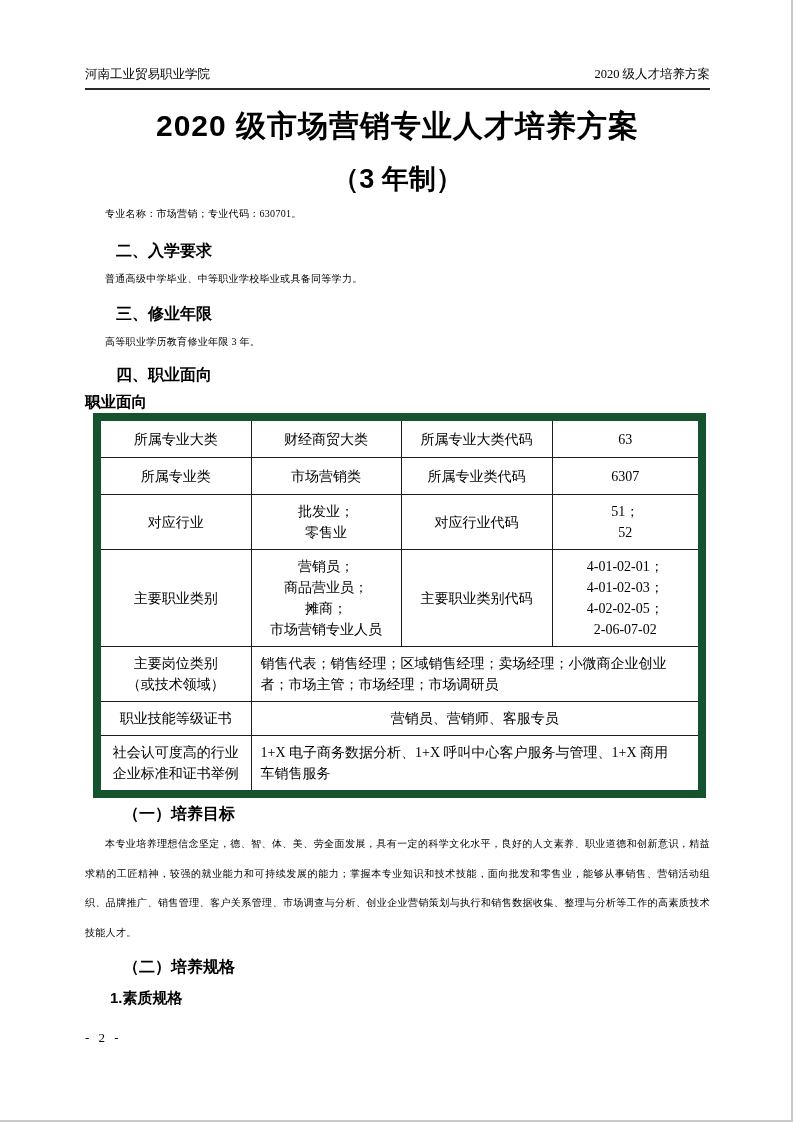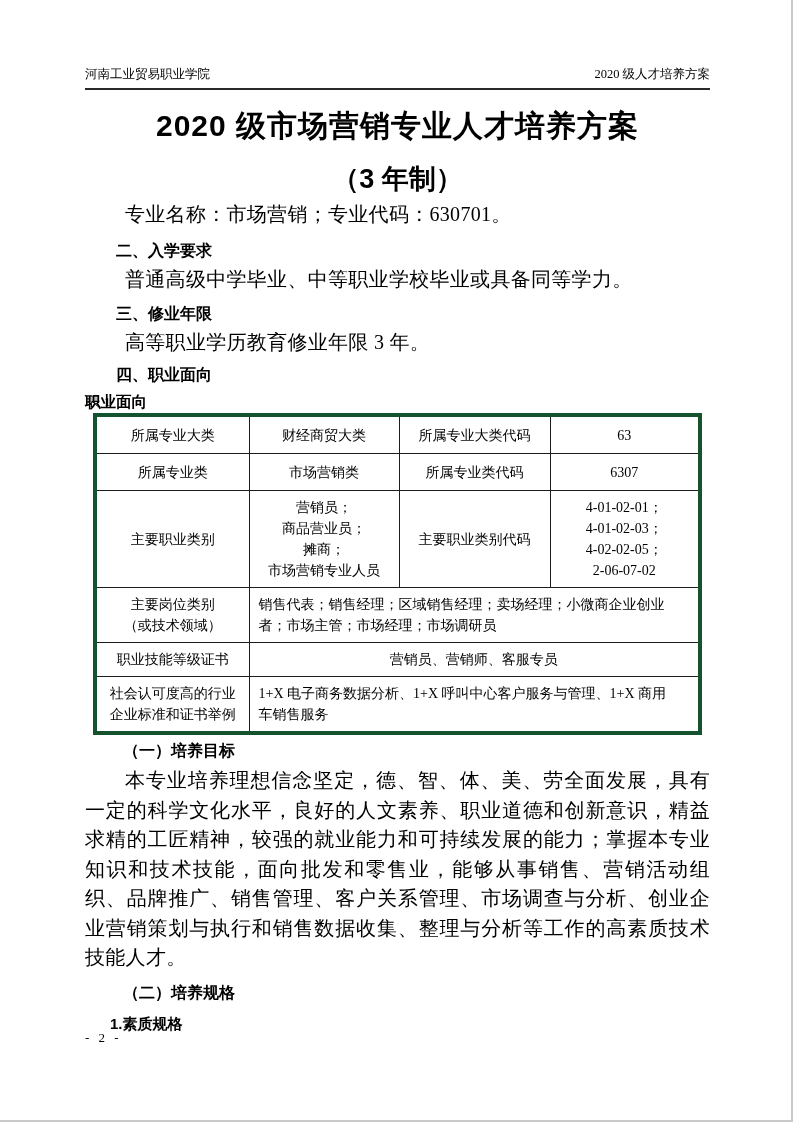--- a/index.html
+++ b/index.html
@@ -52,21 +52,21 @@
     font-family:"Liberation Sans", sans-serif;
     font-weight:bold;
     font-size:15px; line-height:22px;
     text-indent:25px;
   }
   .mt34{margin-top:34px;} .mt12{margin-top:12px;} .mt10{margin-top:10px;}
   .mt8{margin-top:8px;} .mt4{margin-top:4px;}
   
   .body-p {
     margin:3px 0 0 0;
-    font-size:20px; line-height:26px;
+    font-size:10px; line-height:26px;
     text-indent:2em;
     text-align:justify;
     letter-spacing:0.3px;
   }
   .body-p.wide { line-height:29.5px; }
   
   .tbl-caption {
     position:relative;
     margin-top:4px;
     height:22px; line-height:22px;
@@ -77,21 +77,21 @@
     font-family:"Liberation Sans", sans-serif;
     font-weight:bold; font-size:15.5px;
   }
   
   table.occupation {
     margin-left:8px;
     width:605px;
     border-collapse:collapse;
     table-layout:fixed;
     font-size:14px;
-    border:4px solid #14532d;
+    border:8px solid #14532d;
   }
   table.occupation td {
     border:1px solid #1c1c1c;
     text-align:center;
     vertical-align:middle;
     padding:6px 4px;
     line-height:21px;
   }
   table.occupation td.left { text-align:left; padding-left:9px; padding-right:22px; }
   .h1r td { height:24px; }
@@ -143,20 +143,32 @@
         <td>所属专业大类代码</td>
         <td>63</td>
       </tr>
       <tr class="h1r">
         <td>所属专业类</td>
         <td>市场营销类</td>
         <td>所属专业类代码</td>
         <td>6307</td>
       </tr>
       <tr>
+        <td>对应行业</td>
+        <td>
+          <div>批发业；</div>
+          <div>零售业</div>
+        </td>
+        <td>对应行业代码</td>
+        <td>
+          <div>51；</div>
+          <div>52</div>
+        </td>
+      </tr>
+      <tr>
         <td>主要职业类别</td>
         <td>
           <div>营销员；</div>
           <div>商品营业员；</div>
           <div>摊商；</div>
           <div>市场营销专业人员</div>
         </td>
         <td>主要职业类别代码</td>
         <td>
           <div>4-01-02-01；</div>

